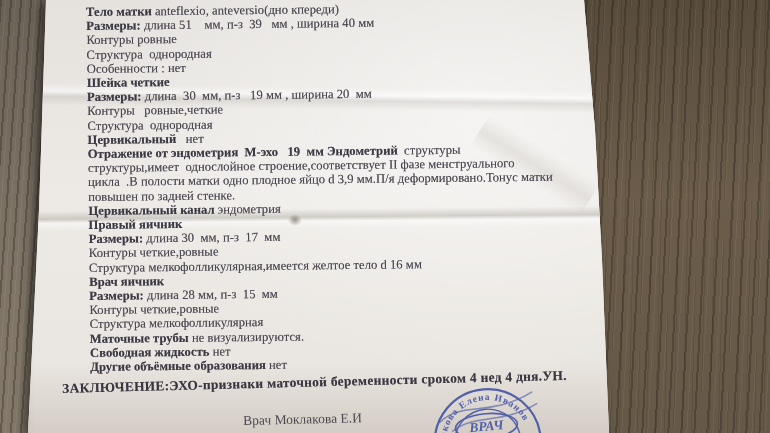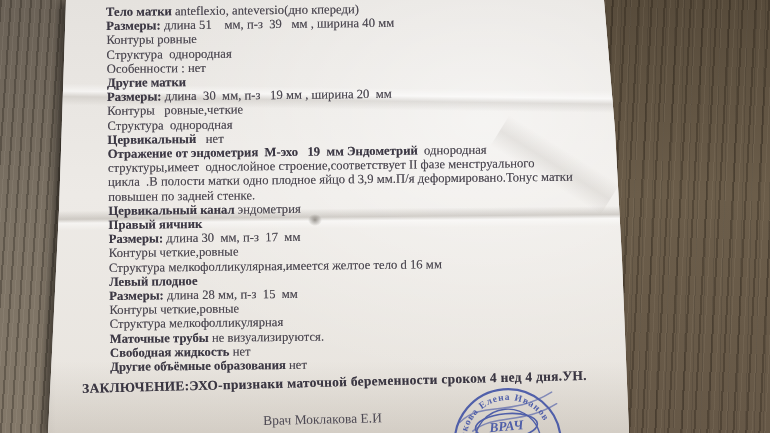--- a/index.html
+++ b/index.html
@@ -36,21 +36,20 @@
   .paper{
     position:absolute;inset:0;
     clip-path:polygon(46px 0, 584px 0, 595px 130px, 602px 260px, 609px 433px, 28px 433px, 39px 210px);
     background-color:#e8e5e1;
     background-image:
       radial-gradient(ellipse at 62% 28%, rgba(255,255,255,.55), transparent 58%),
       linear-gradient(to right, rgba(0,0,0,.20) 0px, rgba(0,0,0,.06) 16px, transparent 36px),
       linear-gradient(to left, rgba(108,98,86,.30) 0px, rgba(108,98,86,.12) 24px, transparent 60px),
       linear-gradient(to top, rgba(150,138,122,.25), transparent 72px),
       linear-gradient(180deg, #e5e2de 0%, #edeae6 45%, #e8e4de 100%);
-    margin-left: 20px;
   }
   .crease{position:absolute;left:0;width:100%;}
   .crease-a{
     top:88px;height:22px;transform:rotate(.8deg);
     background:linear-gradient(to bottom, transparent 0%, rgba(255,255,255,.55) 35%, rgba(120,113,104,.16) 60%, transparent 100%);
   }
   .crease-b{
     top:208px;height:20px;transform:rotate(-.5deg);
     background:linear-gradient(to bottom, transparent 0%, rgba(125,118,108,.28) 42%, rgba(255,255,255,.50) 62%, transparent 100%);
   }
@@ -101,35 +100,35 @@
     <div class="crease crease-b"></div>
     <div class="crease crease-c"></div>
     <div class="pinch"></div>
 
     <div class="text-block" id="report-body">
         <div class="line"><span class="b">Тело матки</span><span> anteflexio, anteversio(дно кпереди)</span></div>
         <div class="line"><span class="b">Размеры:</span><span> длина 51    мм, п-з  39   мм , ширина 40 мм</span></div>
         <div class="line"><span class="b"></span><span>Контуры ровные</span></div>
         <div class="line"><span class="b"></span><span>Структура  однородная</span></div>
         <div class="line"><span class="b"></span><span>Особенности : нет</span></div>
-        <div class="line"><span class="b">Другие матки</span><span></span></div>
+        <div class="line"><span class="b">Шейка четкие</span><span></span></div>
         <div class="line"><span class="b">Размеры:</span><span> длина  30  мм, п-з   19 мм , ширина 20  мм</span></div>
         <div class="line"><span class="b"></span><span>Контуры   ровные,четкие</span></div>
         <div class="line"><span class="b"></span><span>Структура  однородная</span></div>
         <div class="line"><span class="b">Цервикальный</span><span>   нет</span></div>
-        <div class="line"><span class="b">Отражение от эндометрия  М-эхо   19  мм Эндометрий</span><span>  однородная</span></div>
+        <div class="line"><span class="b">Отражение от эндометрия  М-эхо   19  мм Эндометрий</span><span>  структуры</span></div>
         <div class="line"><span class="b"></span><span>структуры,имеет  однослойное строение,соответствует II фазе менструального</span></div>
         <div class="line"><span class="b"></span><span>цикла  .В полости матки одно плодное яйцо d 3,9 мм.П/я деформировано.Тонус матки</span></div>
         <div class="line"><span class="b"></span><span>повышен по задней стенке.</span></div>
         <div class="line"><span class="b">Цервикальный канал</span><span> эндометрия</span></div>
         <div class="line"><span class="b">Правый яичник</span><span></span></div>
         <div class="line"><span class="b">Размеры:</span><span> длина 30  мм, п-з  17  мм</span></div>
         <div class="line"><span class="b"></span><span>Контуры четкие,ровные</span></div>
         <div class="line"><span class="b"></span><span>Структура мелкофолликулярная,имеется желтое тело d 16 мм</span></div>
-        <div class="line"><span class="b">Левый плодное</span><span></span></div>
+        <div class="line"><span class="b">Врач яичник</span><span></span></div>
         <div class="line"><span class="b">Размеры:</span><span> длина 28 мм, п-з  15  мм</span></div>
         <div class="line"><span class="b"></span><span>Контуры четкие,ровные</span></div>
         <div class="line"><span class="b"></span><span>Структура мелкофолликулярная</span></div>
         <div class="line"><span class="b">Маточные трубы</span><span> не визуализируются.</span></div>
         <div class="line"><span class="b">Свободная жидкость</span><span> нет</span></div>
         <div class="line"><span class="b">Другие объёмные образования</span><span> нет</span></div>
       </div>
 
     <div class="conclusion">ЗАКЛЮЧЕНИЕ:ЭХО-признаки маточной беременности сроком 4 нед 4 дня.УН.</div>
     <div class="doctor">Врач Моклакова Е.И</div>

